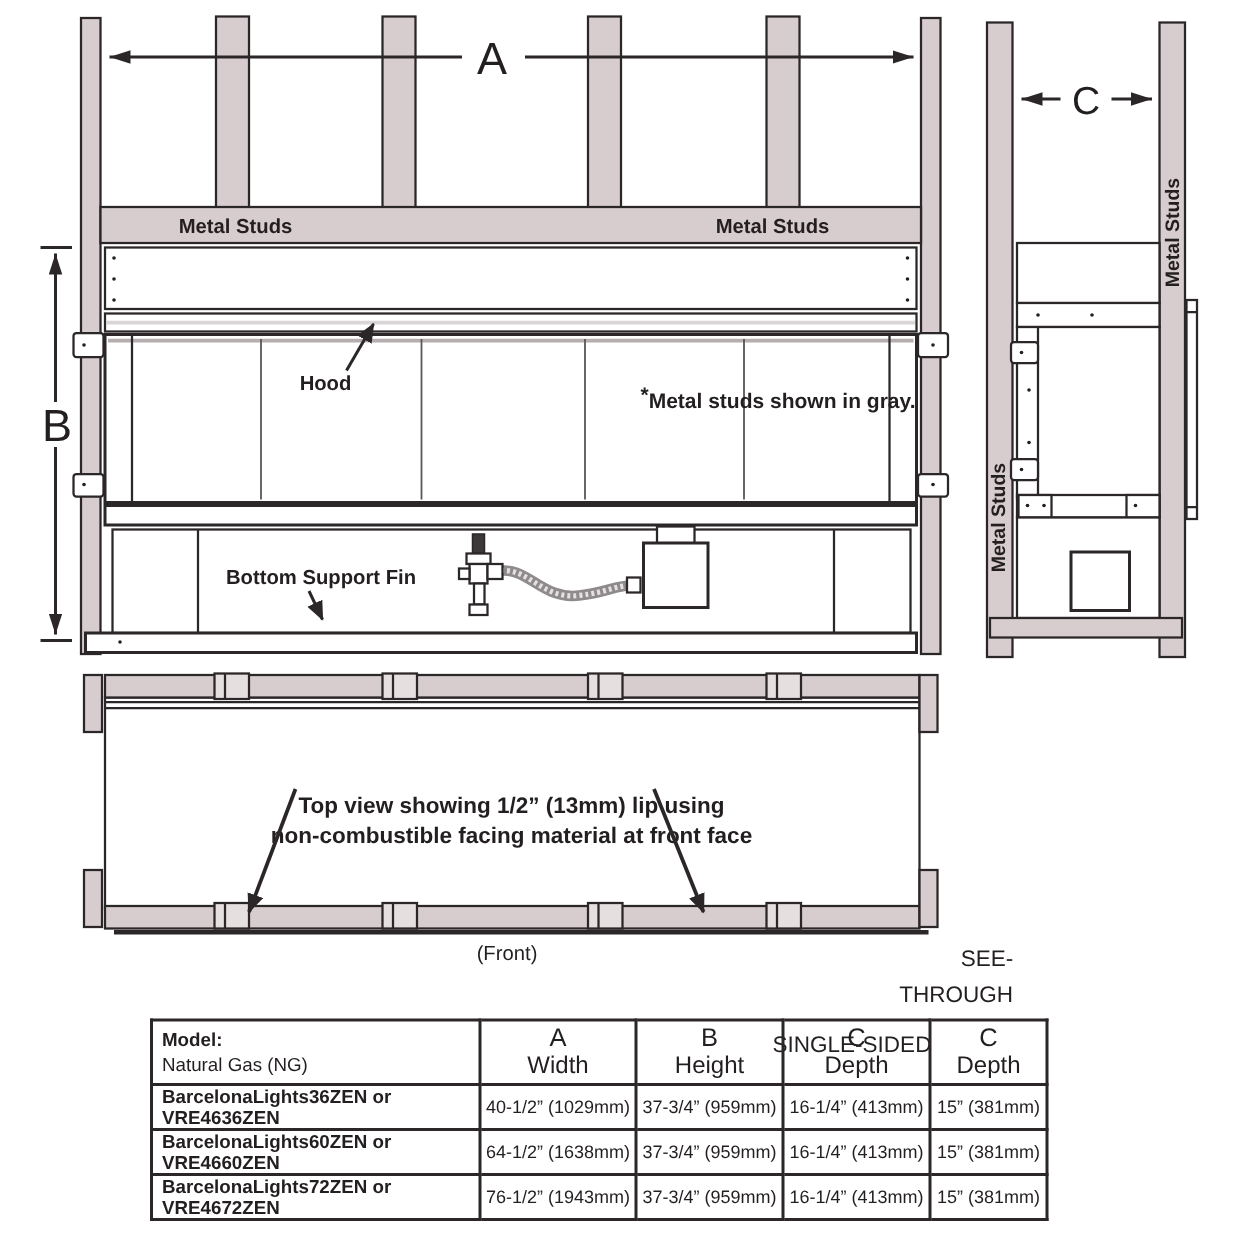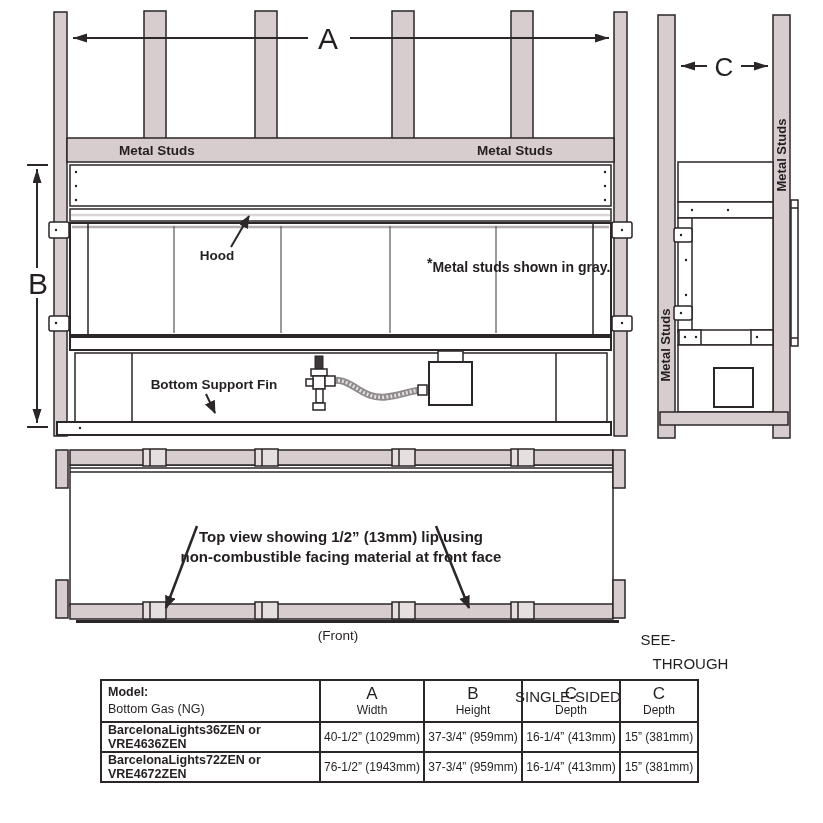--- a/index.html
+++ b/index.html
@@ -34,21 +34,21 @@
   
   .grp{position:absolute;font-weight:normal;font-size:15px;text-align:center;color:var(--text);}
   #spec-table{position:absolute;left:100px;top:679px;width:597px;border-collapse:collapse;
               table-layout:fixed;color:var(--text);}
   #spec-table th,#spec-table td{border:2px solid var(--line);padding:0;margin-top:15px;}
   #spec-table .model-h{width:219px;text-align:left;padding:3px 0 3px 6px;font-size:12.5px;line-height:1.35;height:33px;}
   #spec-table .model-h .l1{font-weight:bold;display:block;}
   #spec-table .model-h .l2{font-weight:normal;display:block;}
   #spec-table .col-h{font-weight:normal;text-align:center;vertical-align:middle;}
   #spec-table .col-h .letter{display:block;font-size:17px;line-height:1.05;padding-top:2px;}
-  #spec-table .col-h .sub{display:block;font-size:12px;line-height:1.2;padding-bottom:2px;}
+  #spec-table .col-h .sub{display:block;font-size:16px;line-height:1.2;padding-bottom:2px;}
   #spec-table td{height:24px;font-size:12px;text-align:center;vertical-align:middle;}
   #spec-table td.model{font-weight:bold;font-size:12.5px;text-align:left;padding-left:6px;}
   #spec-table col.c0{width:219px;} #spec-table col.c1{width:104px;}
   #spec-table col.c2{width:98px;}  #spec-table col.c3{width:98px;}
   #spec-table col.c4{width:78px;}
 </style>
 </head>
 <body>
 
 <div id="page">
@@ -244,35 +244,35 @@
 
     <line x1="197" y1="526" x2="166" y2="608" style="stroke:var(--line);stroke-width:2.5" marker-end="url(#callArrow)"></line>
     <line x1="436" y1="526" x2="469" y2="608" style="stroke:var(--line);stroke-width:2.5" marker-end="url(#callArrow)"></line>
 
     <text class="front" x="338" y="640" text-anchor="middle">(Front)</text>
   </g>
 </svg>
 
 <div class="grp" style="left:505px;top:688px;width:126px;">SINGLE-SIDED</div>
 <div class="grp" style="left:619px;top:631px;width:78px;">SEE-</div>
-<div class="grp" style="left:648px;top:655px;width:85px;">THROUGH</div>
+<div class="grp" style="left:595px;top:655px;width:85px;">THROUGH</div>
 
 <table id="spec-table">
   <colgroup>
         <col class="c0">
         <col class="c1">
         <col class="c2">
         <col class="c3">
         <col class="c4">
       </colgroup>
   <thead>
     <tr>
       <th class="model-h">
         <span class="l1">Model:</span>
-        <span class="l2">Bottom Gas (NG)</span>
+        <span class="l2">Natural Gas (NG)</span>
       </th>
       <th class="col-h">
         <span class="letter">A</span>
         <span class="sub">Width</span>
       </th>
       <th class="col-h">
         <span class="letter">B</span>
         <span class="sub">Height</span>
       </th>
       <th class="col-h">
@@ -282,20 +282,27 @@
       <th class="col-h">
         <span class="letter">C</span>
         <span class="sub">Depth</span>
       </th>
     </tr>
   </thead>
   <tbody>
     <tr>
       <td class="model">BarcelonaLights36ZEN or VRE4636ZEN</td>
       <td>40-1/2” (1029mm)</td>
+      <td>37-3/4” (959mm)</td>
+      <td>16-1/4” (413mm)</td>
+      <td>15” (381mm)</td>
+    </tr>
+    <tr>
+      <td class="model">BarcelonaLights60ZEN or VRE4660ZEN</td>
+      <td>64-1/2” (1638mm)</td>
       <td>37-3/4” (959mm)</td>
       <td>16-1/4” (413mm)</td>
       <td>15” (381mm)</td>
     </tr>
     <tr>
       <td class="model">BarcelonaLights72ZEN or VRE4672ZEN</td>
       <td>76-1/2” (1943mm)</td>
       <td>37-3/4” (959mm)</td>
       <td>16-1/4” (413mm)</td>
       <td>15” (381mm)</td>

